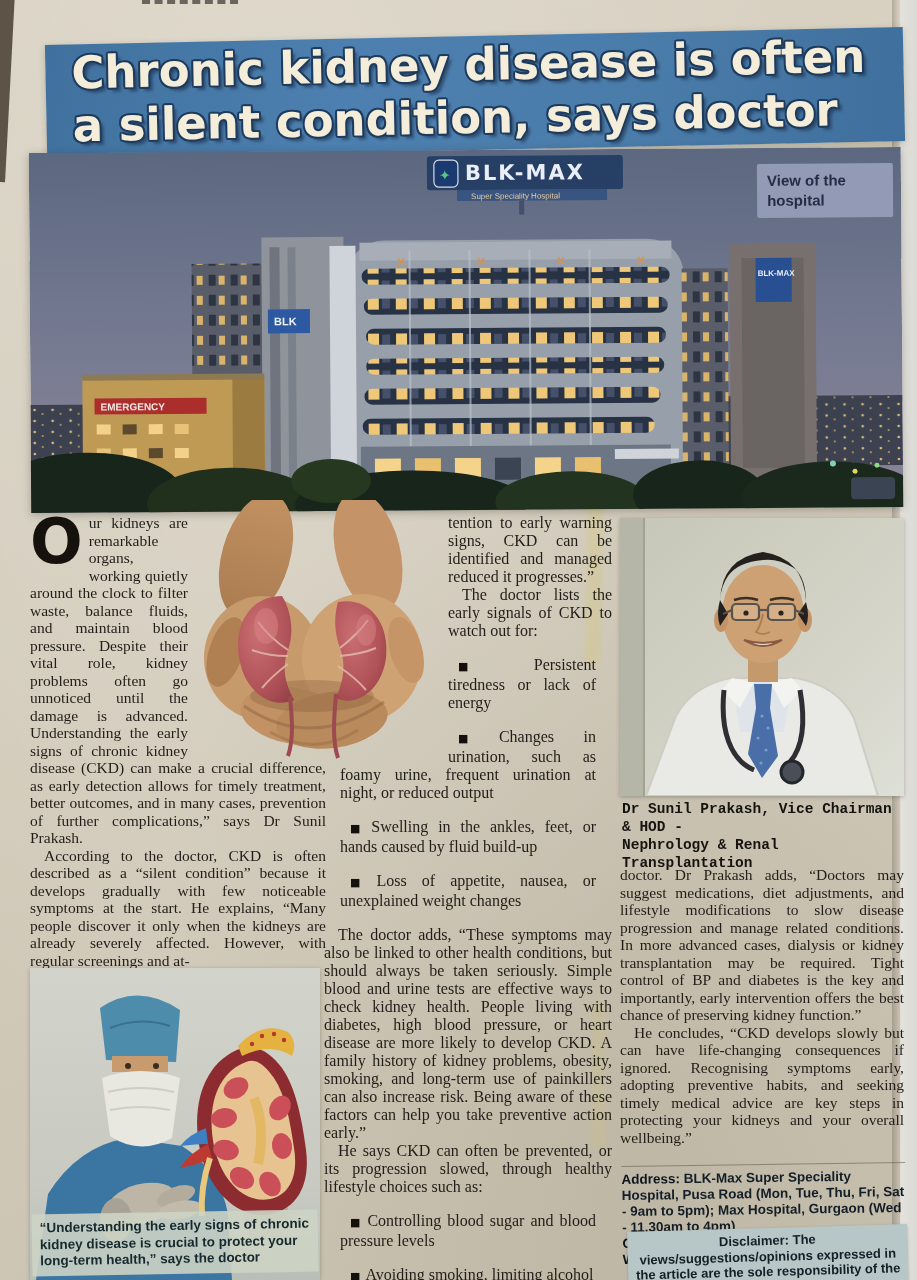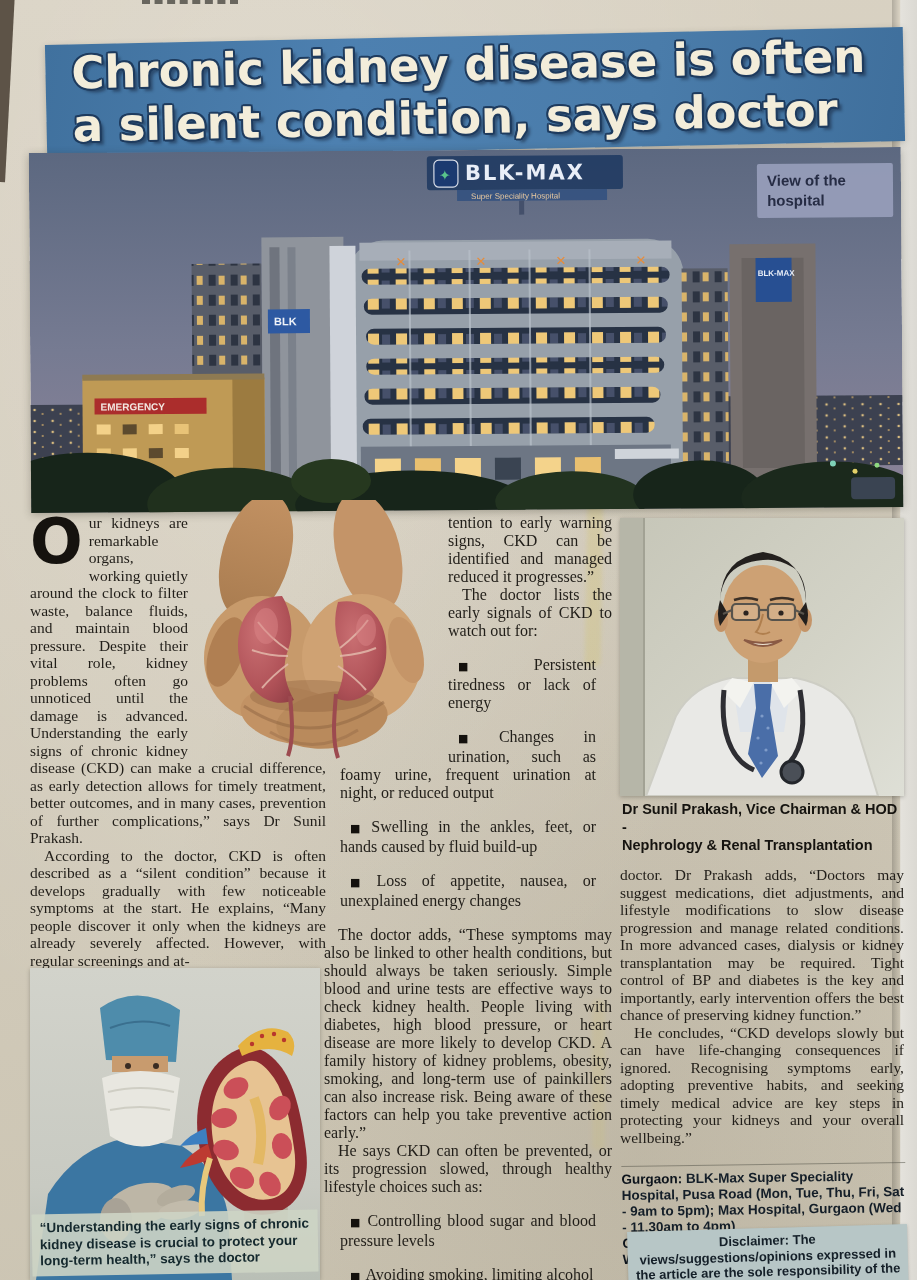--- a/index.html
+++ b/index.html
@@ -49,21 +49,21 @@
   .spacer-r{float:right;width:138px;height:232px;}
   .spacer-l{float:left;width:124px;height:250px;}
   .dropcap{float:left;font-family:"DejaVu Sans", sans-serif;font-weight:bold;
     font-size:62px;line-height:52px;color:#15120e;margin:2px 6px 0 0;}
   .col1{left:30px;top:514px;width:296px;}
   .col2{left:324px;top:514px;width:288px;font-size:16px;line-height:18px;}
   .col3{left:620px;top:866px;width:284px;}
   .bullet{text-indent:10px;margin:16px;}
   .bsq{font-family:"DejaVu Sans", sans-serif;font-size:11px;margin-right:5px;color:#14110d;}
   .cap-doctor{position:absolute;left:622px;top:800px;width:282px;
-    font-family:Liberation Sans, sans-serif;font-weight:bold;font-size:14.5px;line-height:18px;color:#15130f;}
+    font-family:Liberation Mono, monospace;font-weight:bold;font-size:14.5px;line-height:18px;color:#15130f;}
   .cap-surgeon{position:absolute;left:32px;top:1212px;width:286px;padding:6px 8px;box-sizing:border-box;
     background:rgba(205,212,196,.9);transform:rotate(-1deg);
     font-family:"Liberation Sans", sans-serif;font-weight:bold;font-size:13.5px;line-height:16.5px;color:#15292e;}
   .footer-info{position:absolute;left:622px;top:1164px;width:284px;transform:rotate(-.8deg);
     font-family:"Liberation Sans", sans-serif;font-weight:bold;font-size:13.5px;line-height:16px;color:#141e28;
     border-top:1px solid rgba(80,80,70,.5);padding-top:5px;}
   .footer-info .lbl{color:#0d141c;}
   .weblink{color:#1767ad;text-decoration:underline;}
   .disclaimer{position:absolute;left:628px;top:1228px;width:280px;min-height:48px;
     background:#b7c6c6;transform:rotate(-1.6deg);text-align:center;
@@ -255,21 +255,21 @@
   </g>
 </svg>
 
 <div class="col col2">
   <div class="spacer-l"></div>
   <p><span>tention to early warning signs, CKD can be identified and managed reduced it progresses.”</span></p>
   <p class="ind"><span>The doctor lists the early signals of CKD to watch out for:</span></p>
   <div class="bullet"><span class="bsq">■</span><span>Persistent tiredness or lack of energy</span></div>
   <div class="bullet"><span class="bsq">■</span><span>Changes in urination, such as foamy urine, frequent urination at night, or reduced output</span></div>
   <div class="bullet"><span class="bsq">■</span><span>Swelling in the ankles, feet, or hands caused by fluid build-up</span></div>
-  <div class="bullet"><span class="bsq">■</span><span>Loss of appetite, nausea, or unexplained energy changes</span></div>
+  <div class="bullet"><span class="bsq">■</span><span>Loss of appetite, nausea, or unexplained weight changes</span></div>
   <p class="ind"><span>The doctor adds, “These symptoms may also be linked to other health conditions, but should always be taken seriously. Simple blood and urine tests are effective ways to check kidney health. People living with diabetes, high blood pressure, or heart disease are more likely to develop CKD. A family history of kidney problems, obesity, smoking, and long-term use of painkillers can also increase risk. Being aware of these factors can help you take preventive action early.”</span></p>
   <p class="ind"><span>He says CKD can often be prevented, or its progression slowed, through healthy lifestyle choices such as:</span></p>
   <div class="bullet"><span class="bsq">■</span><span>Controlling blood sugar and blood pressure levels</span></div>
   <div class="bullet"><span class="bsq">■</span><span>Avoiding smoking, limiting alcohol</span></div>
 
 </div>
 
 <svg class="photo portrait" viewBox="0 0 284 278" preserveAspectRatio="none">
   <defs>
     <linearGradient id="wallG" x1="0" y1="0" x2="1" y2="1">
@@ -324,21 +324,21 @@
   <div>Dr Sunil Prakash, Vice Chairman &amp; HOD -</div>
   <div>Nephrology &amp; Renal Transplantation</div>
 </div>
 
 <div class="col col3">
   <p><span>doctor. Dr Prakash adds, “Doctors may suggest medications, diet adjustments, and lifestyle modifications to slow disease progression and manage related conditions. In more advanced cases, dialysis or kidney transplantation may be required. Tight control of BP and diabetes is the key and importantly, early intervention offers the best chance of preserving kidney function.”</span></p>
   <p class="ind"><span>He concludes, “CKD develops slowly but can have life-changing consequences if ignored. Recognising symptoms early, adopting preventive habits, and seeking timely medical advice are key steps in protecting your kidneys and your overall wellbeing.”</span></p>
 </div>
 
 <div class="footer-info">
-  <div><span class="lbl">Gurgaon:</span><span> BLK-Max Super Speciality Hospital, Pusa Road (Mon, Tue, Thu, Fri, Sat - 9am to 5pm); Max Hospital, Gurgaon (Wed - 11.30am to 4pm)</span></div>
+  <div><span class="lbl">Address:</span><span> BLK-Max Super Speciality Hospital, Pusa Road (Mon, Tue, Thu, Fri, Sat - 9am to 5pm); Max Hospital, Gurgaon (Wed - 11.30am to 4pm)</span></div>
   <div><span class="lbl">Contact:</span><span> 9999574311 and 8130698126</span></div>
   <div><span class="lbl">Website:</span> <span class="weblink">www.blkmaxhospital.com</span></div>
 </div>
 
 <div class="disclaimer">
   <span>Disclaimer: The views/suggestions/opinions expressed in the article are the sole responsibility of the experts.</span>
 </div>
 
 <svg class="photo surgeon" viewBox="0 0 290 312" preserveAspectRatio="none">
   <defs>

